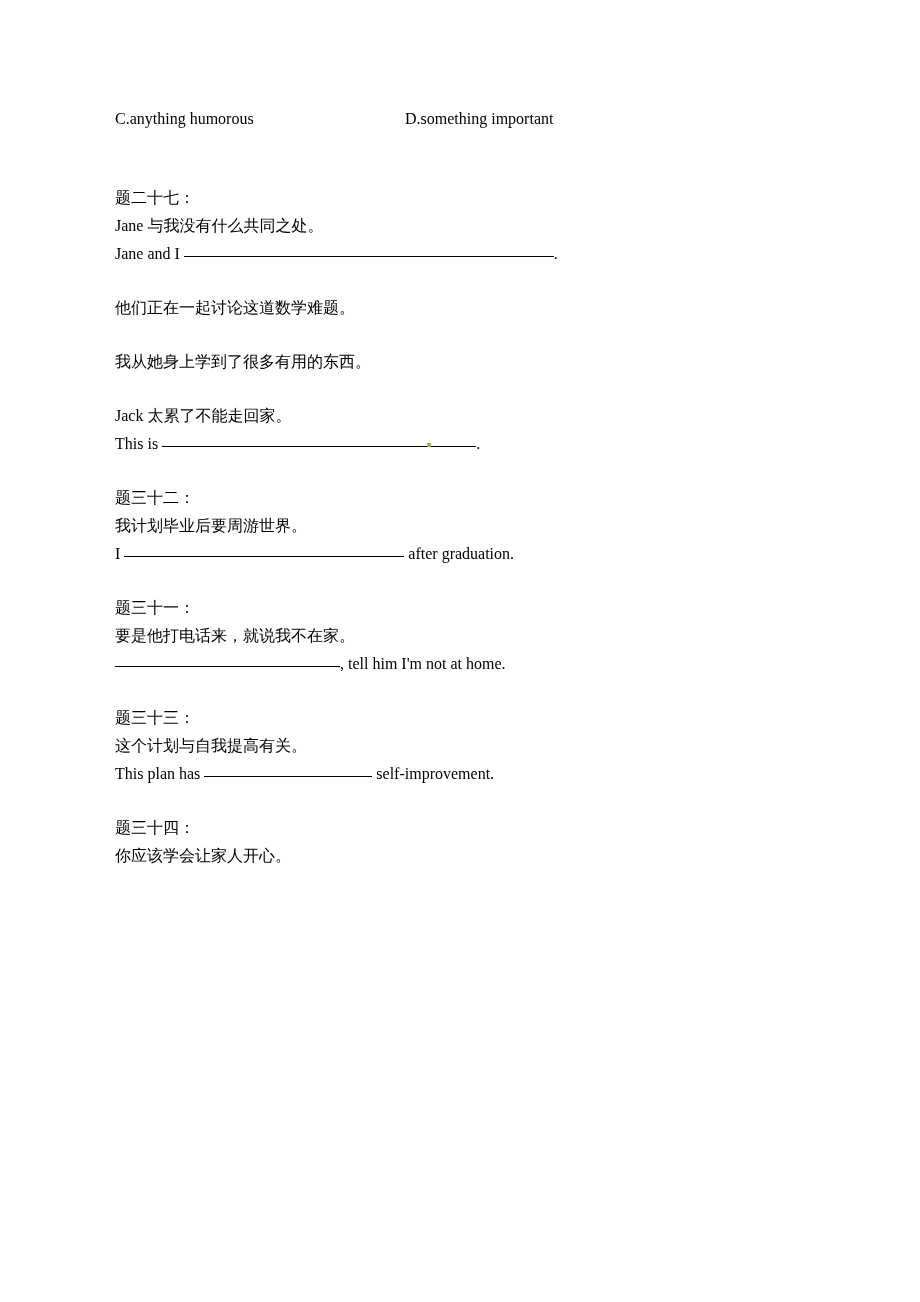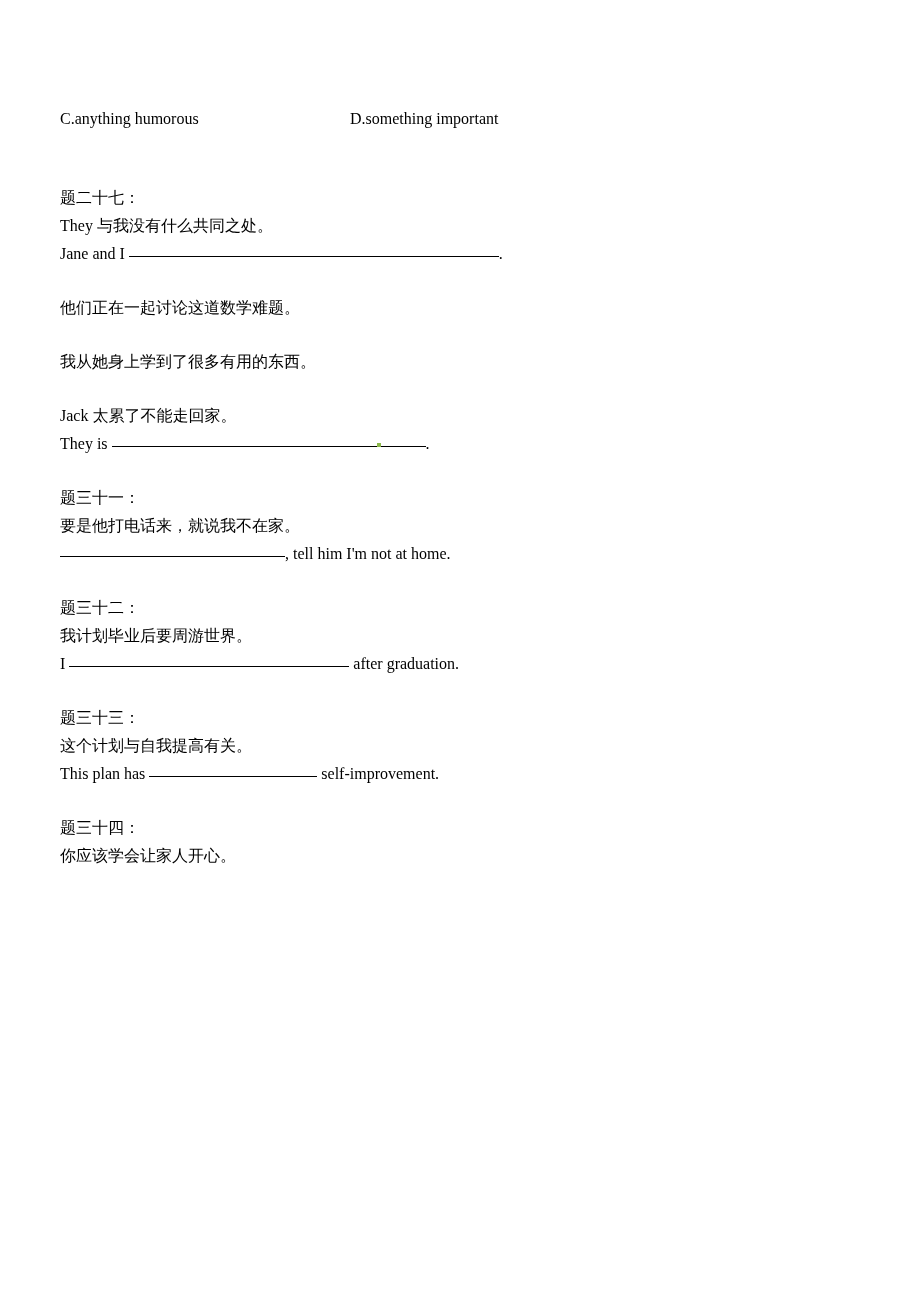--- a/index.html
+++ b/index.html
@@ -6,21 +6,21 @@
     margin: 0;
     padding: 0;
     background: #ffffff;
     font-family: "SimSun", "Times New Roman", serif;
     font-size: 16px;
     color: #000000;
   }
   .page {
     width: 920px;
     min-height: 1302px;
-    padding: 110px 115px 0 60px;
+    padding: 110px 115px 0 115px;
     box-sizing: border-box;
   }
   .option-row {
     margin-bottom: 56px;
     display: flex;
   }
   .opt-c { width: 290px; }
   .opt-d { }
   .question {
     margin-bottom: 26px;
@@ -50,54 +50,54 @@
 
 <div class="page">
 
   <div class="option-row">
     <div class="opt-c">C.anything humorous</div>
     <div class="opt-d">D.something important</div>
   </div>
 
   <div class="question">
     <div class="q-title">题二十七：</div>
-    <div class="q-chinese">They 与我没有什么共同之处。</div>
+    <div class="q-chinese">Jane 与我没有什么共同之处。</div>
     <div class="q-english">
       <span>Jane and I </span><span class="blank-line" style="width:370px"></span><span>.</span>
     </div>
   </div>
 
   <div class="question">
     <div class="q-chinese">他们正在一起讨论这道数学难题。</div>
   </div>
 
   <div class="question">
     <div class="q-chinese">我从她身上学到了很多有用的东西。</div>
   </div>
 
   <div class="question">
     <div class="q-chinese">Jack  太累了不能走回家。</div>
     <div class="q-english">
-      <span>They is </span><span class="blank-line" style="width:265px"></span><span class="dot-green"></span><span class="blank-line" style="width:45px"></span><span>.</span>
+      <span>This is </span><span class="blank-line" style="width:265px"></span><span class="dot-green"></span><span class="blank-line" style="width:45px"></span><span>.</span>
+    </div>
+  </div>
+
+  <div class="question">
+    <div class="q-title">题三十二：</div>
+    <div class="q-chinese">我计划毕业后要周游世界。</div>
+    <div class="q-english">
+      <span>I </span><span class="blank-line" style="width:280px"></span><span> after graduation.</span>
     </div>
   </div>
 
   <div class="question">
     <div class="q-title">题三十一：</div>
     <div class="q-chinese">要是他打电话来，就说我不在家。</div>
     <div class="q-english">
       <span class="blank-line" style="width:225px"></span><span>, tell him I'm not at home.</span>
-    </div>
-  </div>
-
-  <div class="question">
-    <div class="q-title">题三十二：</div>
-    <div class="q-chinese">我计划毕业后要周游世界。</div>
-    <div class="q-english">
-      <span>I </span><span class="blank-line" style="width:280px"></span><span> after graduation.</span>
     </div>
   </div>
 
   <div class="question">
     <div class="q-title">题三十三：</div>
     <div class="q-chinese">这个计划与自我提高有关。</div>
     <div class="q-english">
       <span>This plan has </span><span class="blank-line" style="width:168px"></span><span> self-improvement.</span>
     </div>
   </div>

